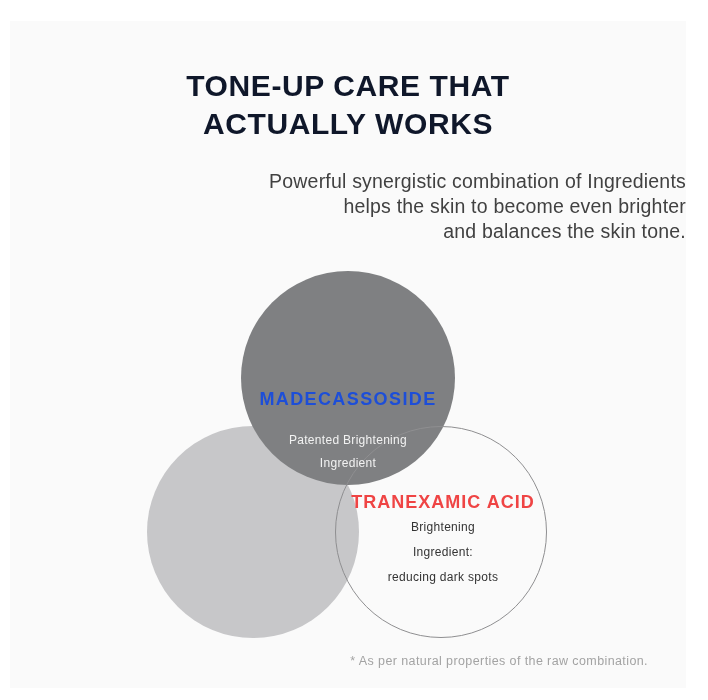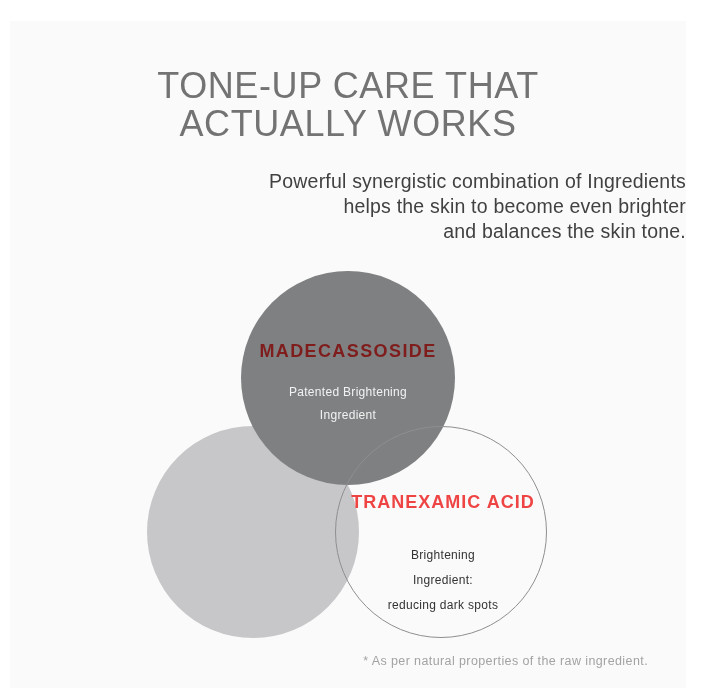--- a/index.html
+++ b/index.html
@@ -13,25 +13,25 @@
   .panel {
     position: absolute;
     left: 10px; top: 21px;
     width: 676px; height: 667px;
     background: #fafafa;
   }
   .title {
     position: absolute;
     top: 46px; left: 0; width: 100%;
     text-align: center;
-    font-size: 36px;
-    font-weight: 400;
+    font-size: 30px;
+    font-weight: 700;
     line-height: 38px;
     letter-spacing: 0.6px;
-    color: #737373;
+    color: #0f172a;
     white-space: pre-line;
   }
   .subtitle {
     position: absolute;
     top: 148px; left: 0; width: 100%;
     text-align: right;
     font-size: 19.5px;
     line-height: 25px;
     letter-spacing: 0.2px;
     color: #414141;
@@ -67,28 +67,28 @@
     font-size: 18px;
     letter-spacing: 1px;
   }
   .label .desc {
     font-size: 12px;
     line-height: 25px;
     letter-spacing: 0.3px;
     white-space: pre-line;
   }
   .label-madecassoside { left: 208px; top: 320px; width: 260px; }
-  .label-madecassoside .name { color: #7f1d1d; letter-spacing: 1.4px; }
+  .label-madecassoside .name { color: #1d4ed8; letter-spacing: 1.4px; margin-top: 48px; }
   .label-madecassoside .desc { color: #f2f2f2; margin-top: 19px; line-height: 23px; }
   .label-niacinamide { left: 118px; top: 471px; width: 250px; }
   .label-niacinamide .name { color: #232323; }
   .label-niacinamide .desc { color: #333333; margin-top: 15px; }
   .label-tranexamic { left: 308px; top: 471px; width: 250px; }
   .label-tranexamic .name { color: #ef4444; }
-  .label-tranexamic .desc { color: #333333; margin-top: 30px; }
+  .label-tranexamic .desc { color: #333333; margin-top: 2px; }
   .footnote {
     position: absolute;
     top: 633px; right: 38px;
     font-size: 12.5px;
     letter-spacing: 0.4px;
     color: #a3a3a3;
     z-index: 6;
   }
 </style>
 </head>
@@ -122,15 +122,15 @@
 
     <div class="label label-tranexamic">
       <div class="name">TRANEXAMIC ACID</div>
       <div class="desc">Brightening
 Ingredient:
 reducing dark spots</div>
     </div>
 
   </div>
 
-  <div class="footnote">* As per natural properties of the raw ingredient.</div>
+  <div class="footnote">* As per natural properties of the raw combination.</div>
 
 </div>
 
 </body></html>

